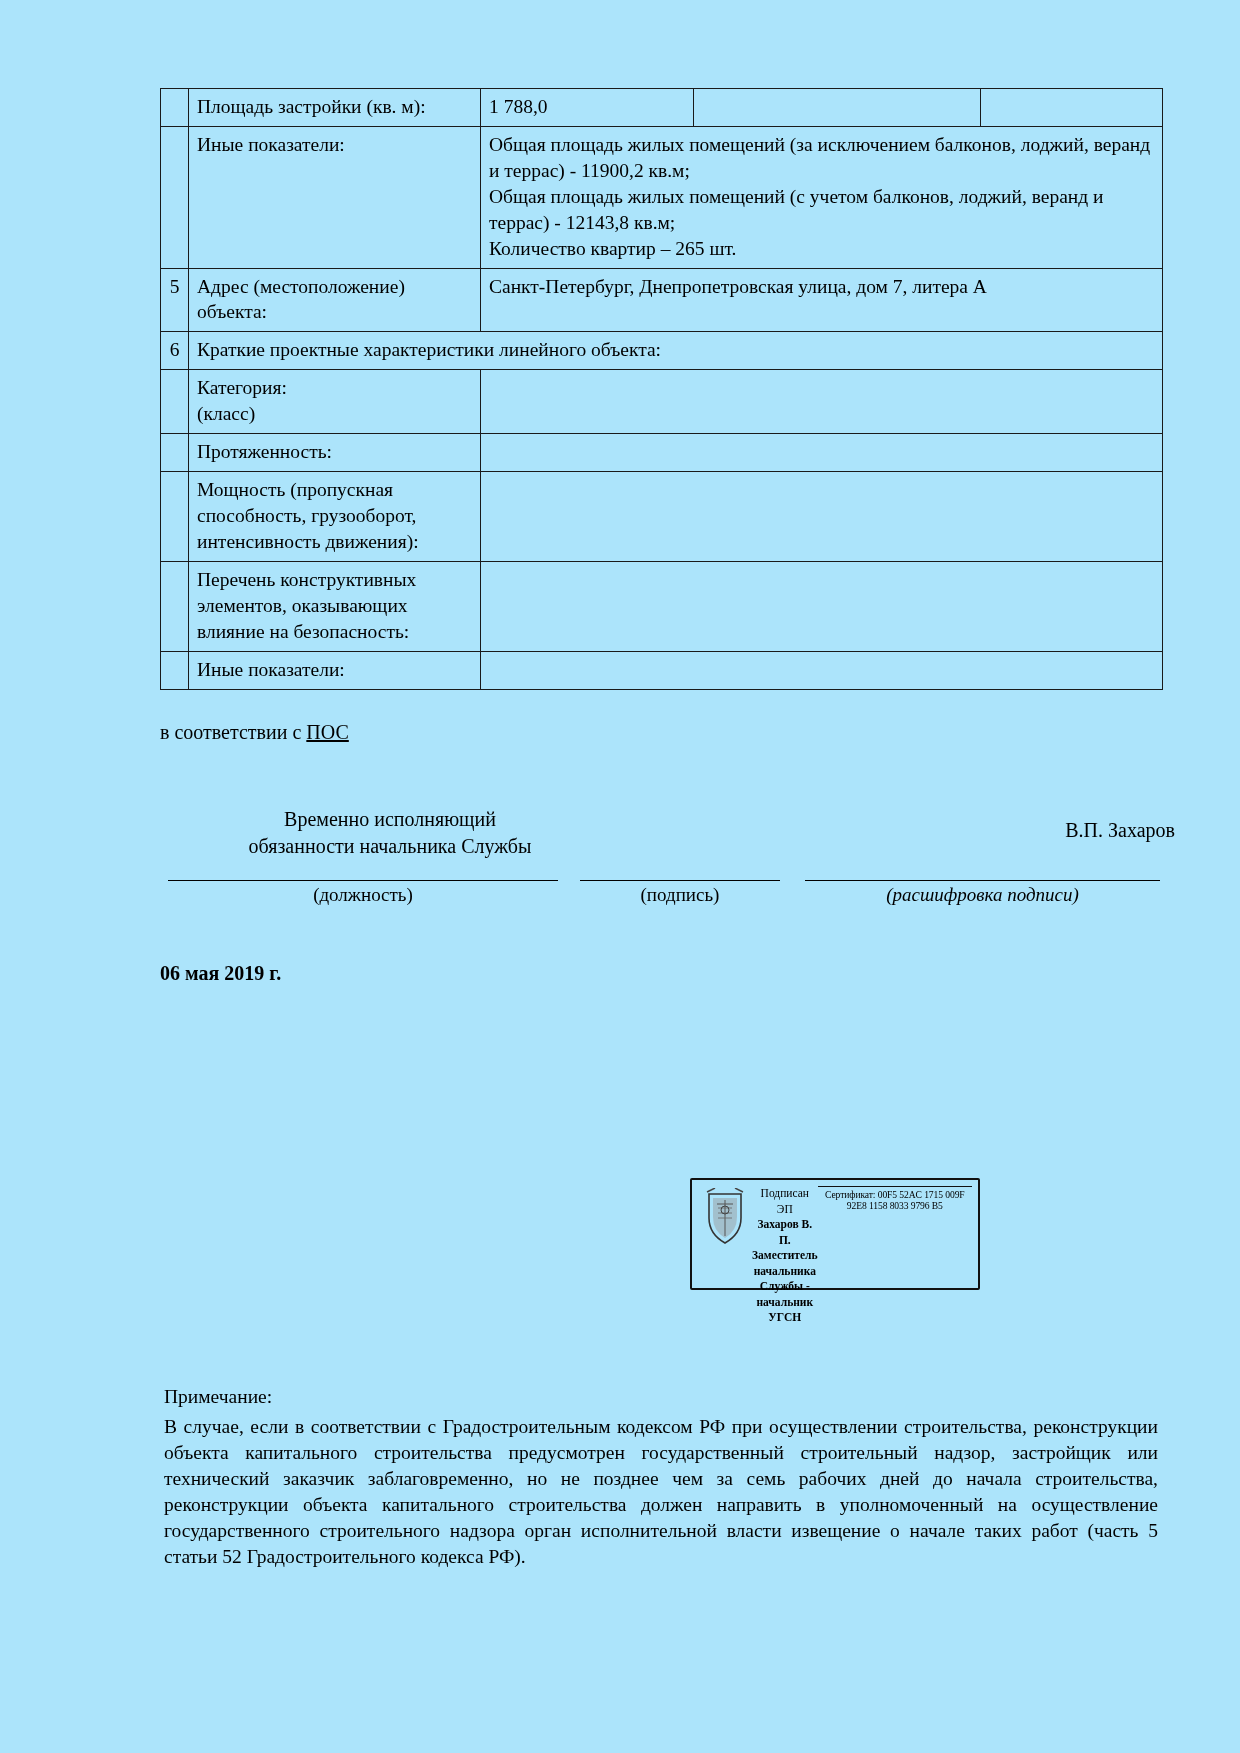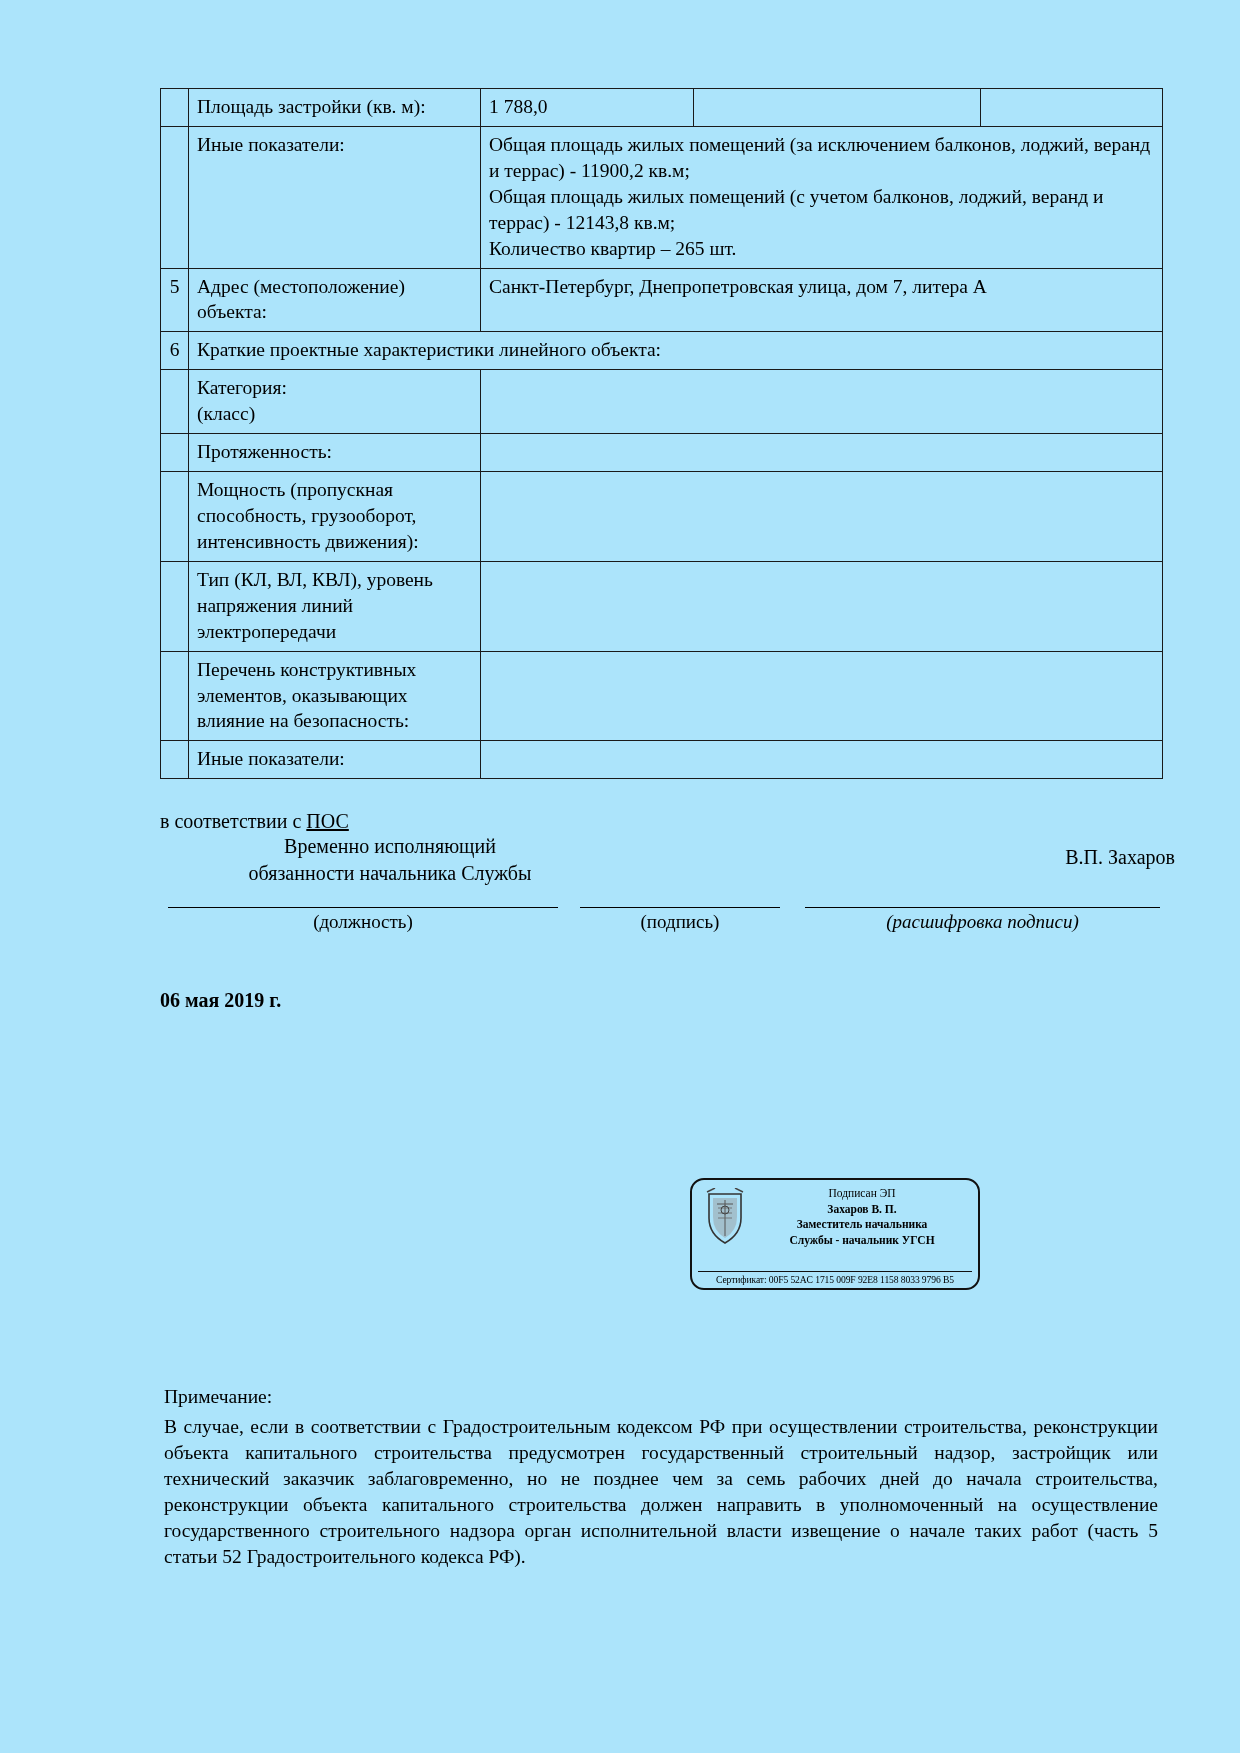--- a/index.html
+++ b/index.html
@@ -60,20 +60,21 @@
   }
   .pos-line {
     margin-top: 31px;
     margin-left: 0px;
     font-size: 20px;
   }
   .pos-line .u { text-decoration: underline; }
 
   
   .sign-wrap {
+    margin-top: 62px;
     position: relative;
     height: 112px;
   }
   .sign-title {
     position: absolute;
     left: 35px;
     top: 0;
     width: 390px;
     text-align: center;
     font-size: 20px;
@@ -113,25 +114,25 @@
   .doc-date .reg { font-weight: bold; }
 
   
   .stamp {
     position: absolute;
     left: 690px;
     top: 1178px;
     width: 290px;
     height: 112px;
     border: 2px solid #111;
-    border-radius: 14px;
+    border-radius: 2px;
     background: transparent;
     box-sizing: border-box;
     display: flex;
-    flex-direction: column;
+    flex-direction: row;
     padding: 6px 6px 3px 6px;
   }
   .stamp-top {
     display: flex;
     flex: 1;
   }
   .stamp-emblem {
     width: 54px;
     display: flex;
     align-items: flex-start;
@@ -233,29 +234,20 @@
     <tr>
       <td class="num-cell"></td>
       <td>
         <div>Мощность (пропускная</div>
         <div>способность, грузооборот,</div>
         <div>интенсивность движения):</div>
       </td>
       <td colspan="3"></td>
     </tr>
 
-    <tr>
-      <td class="num-cell"></td>
-      <td>
-        <div>Тип (КЛ, ВЛ, КВЛ), уровень</div>
-        <div>напряжения линий</div>
-        <div>электропередачи</div>
-      </td>
-      <td colspan="3"></td>
-    </tr>
 
     <tr>
       <td class="num-cell"></td>
       <td>
         <div>Перечень конструктивных</div>
         <div>элементов, оказывающих</div>
         <div>влияние на безопасность:</div>
       </td>
       <td colspan="3"></td>
     </tr>

